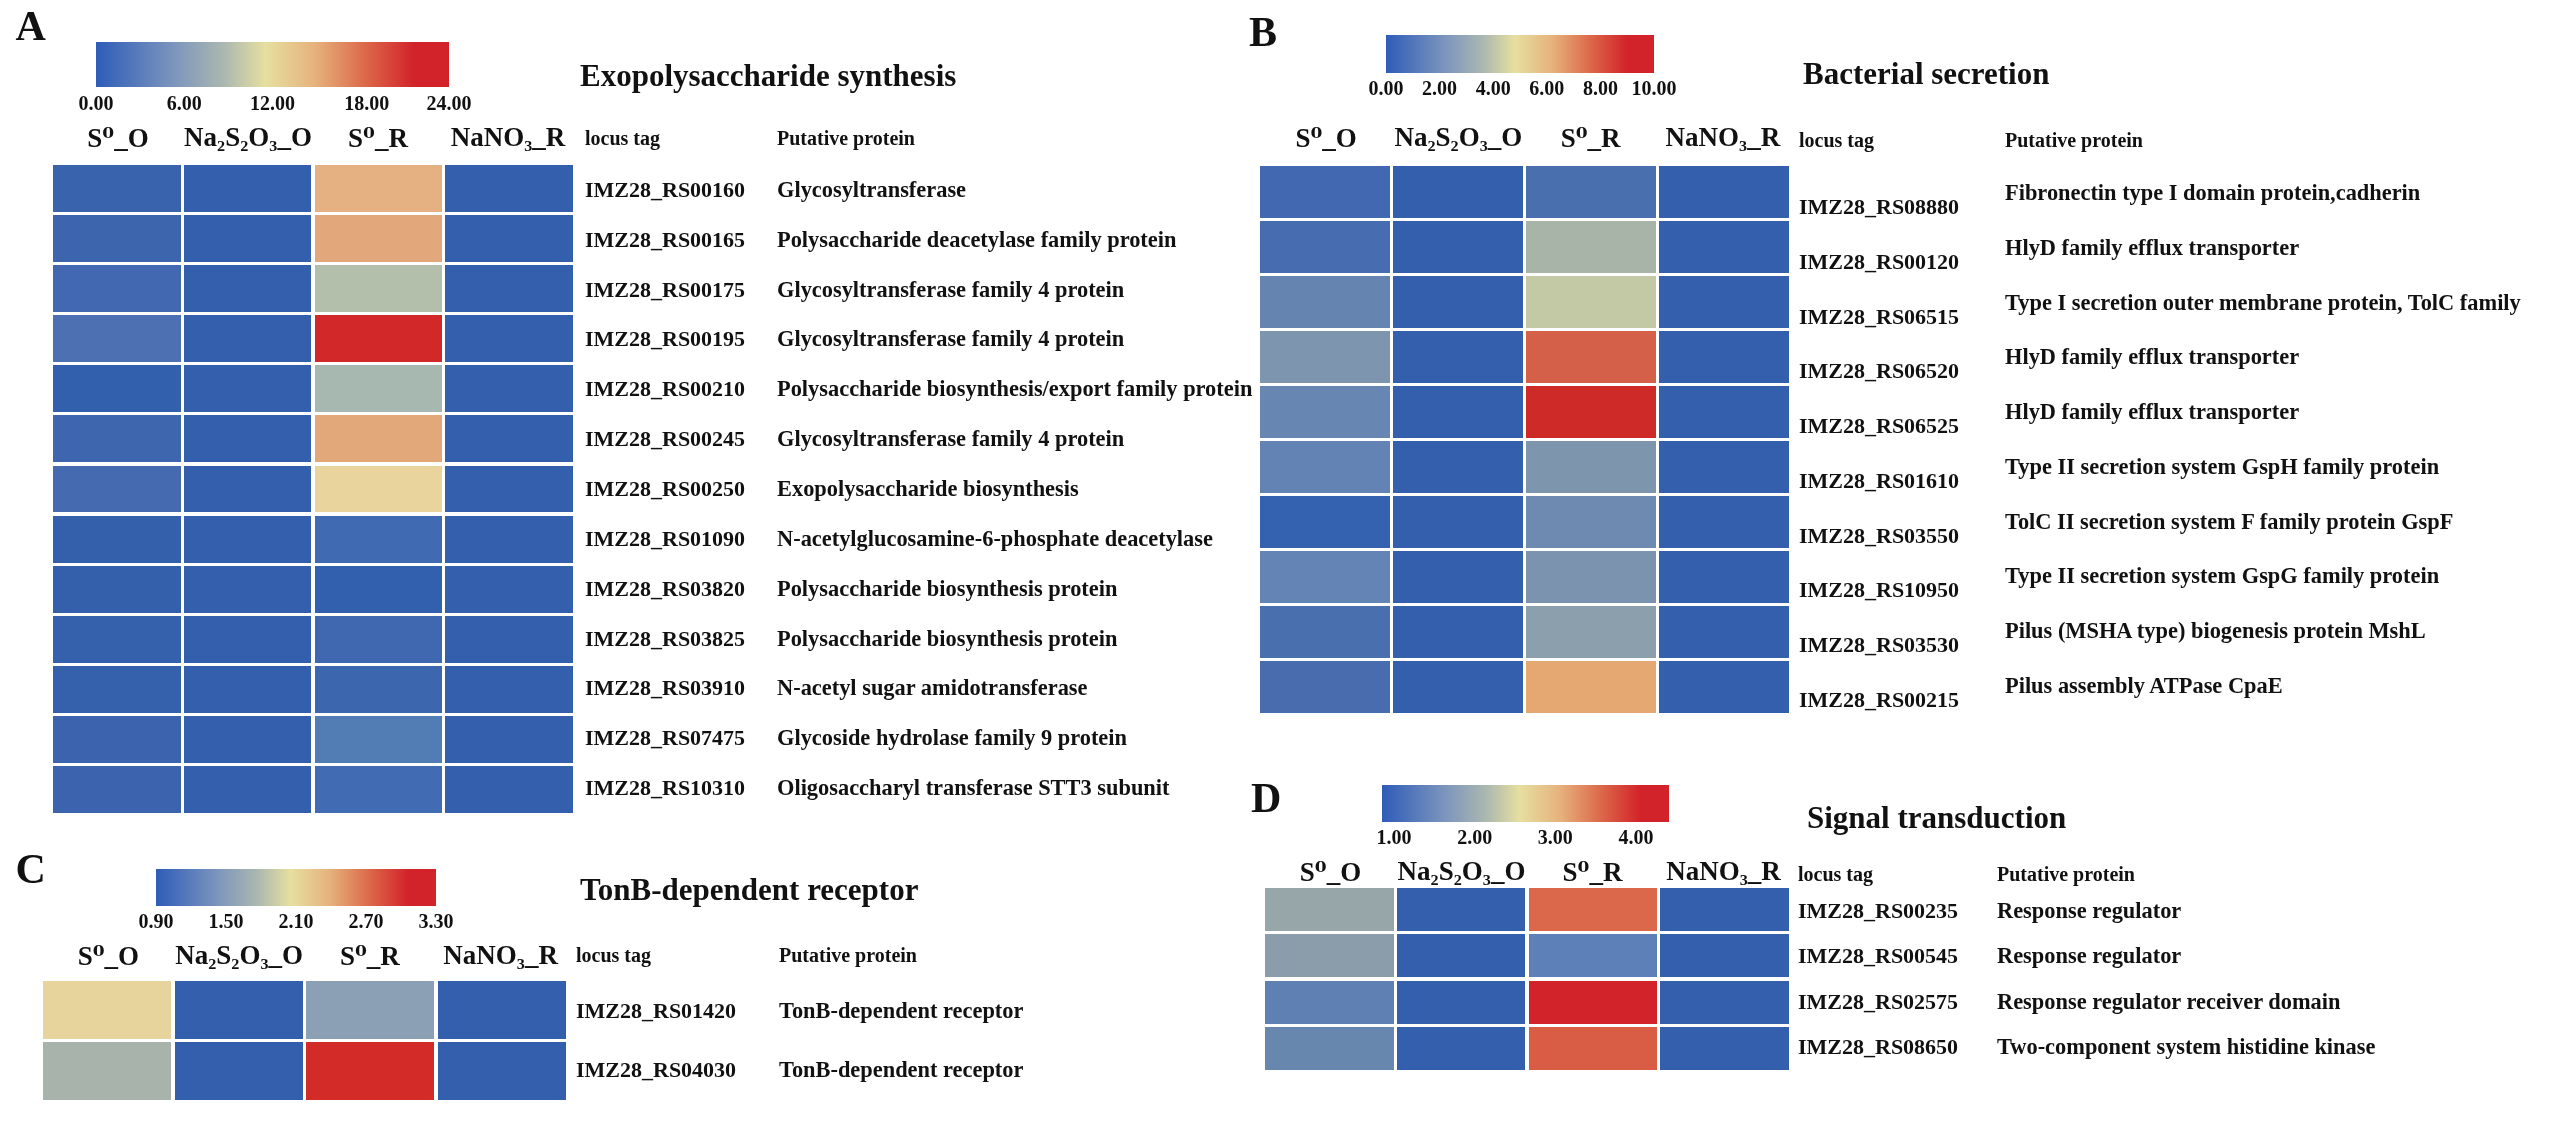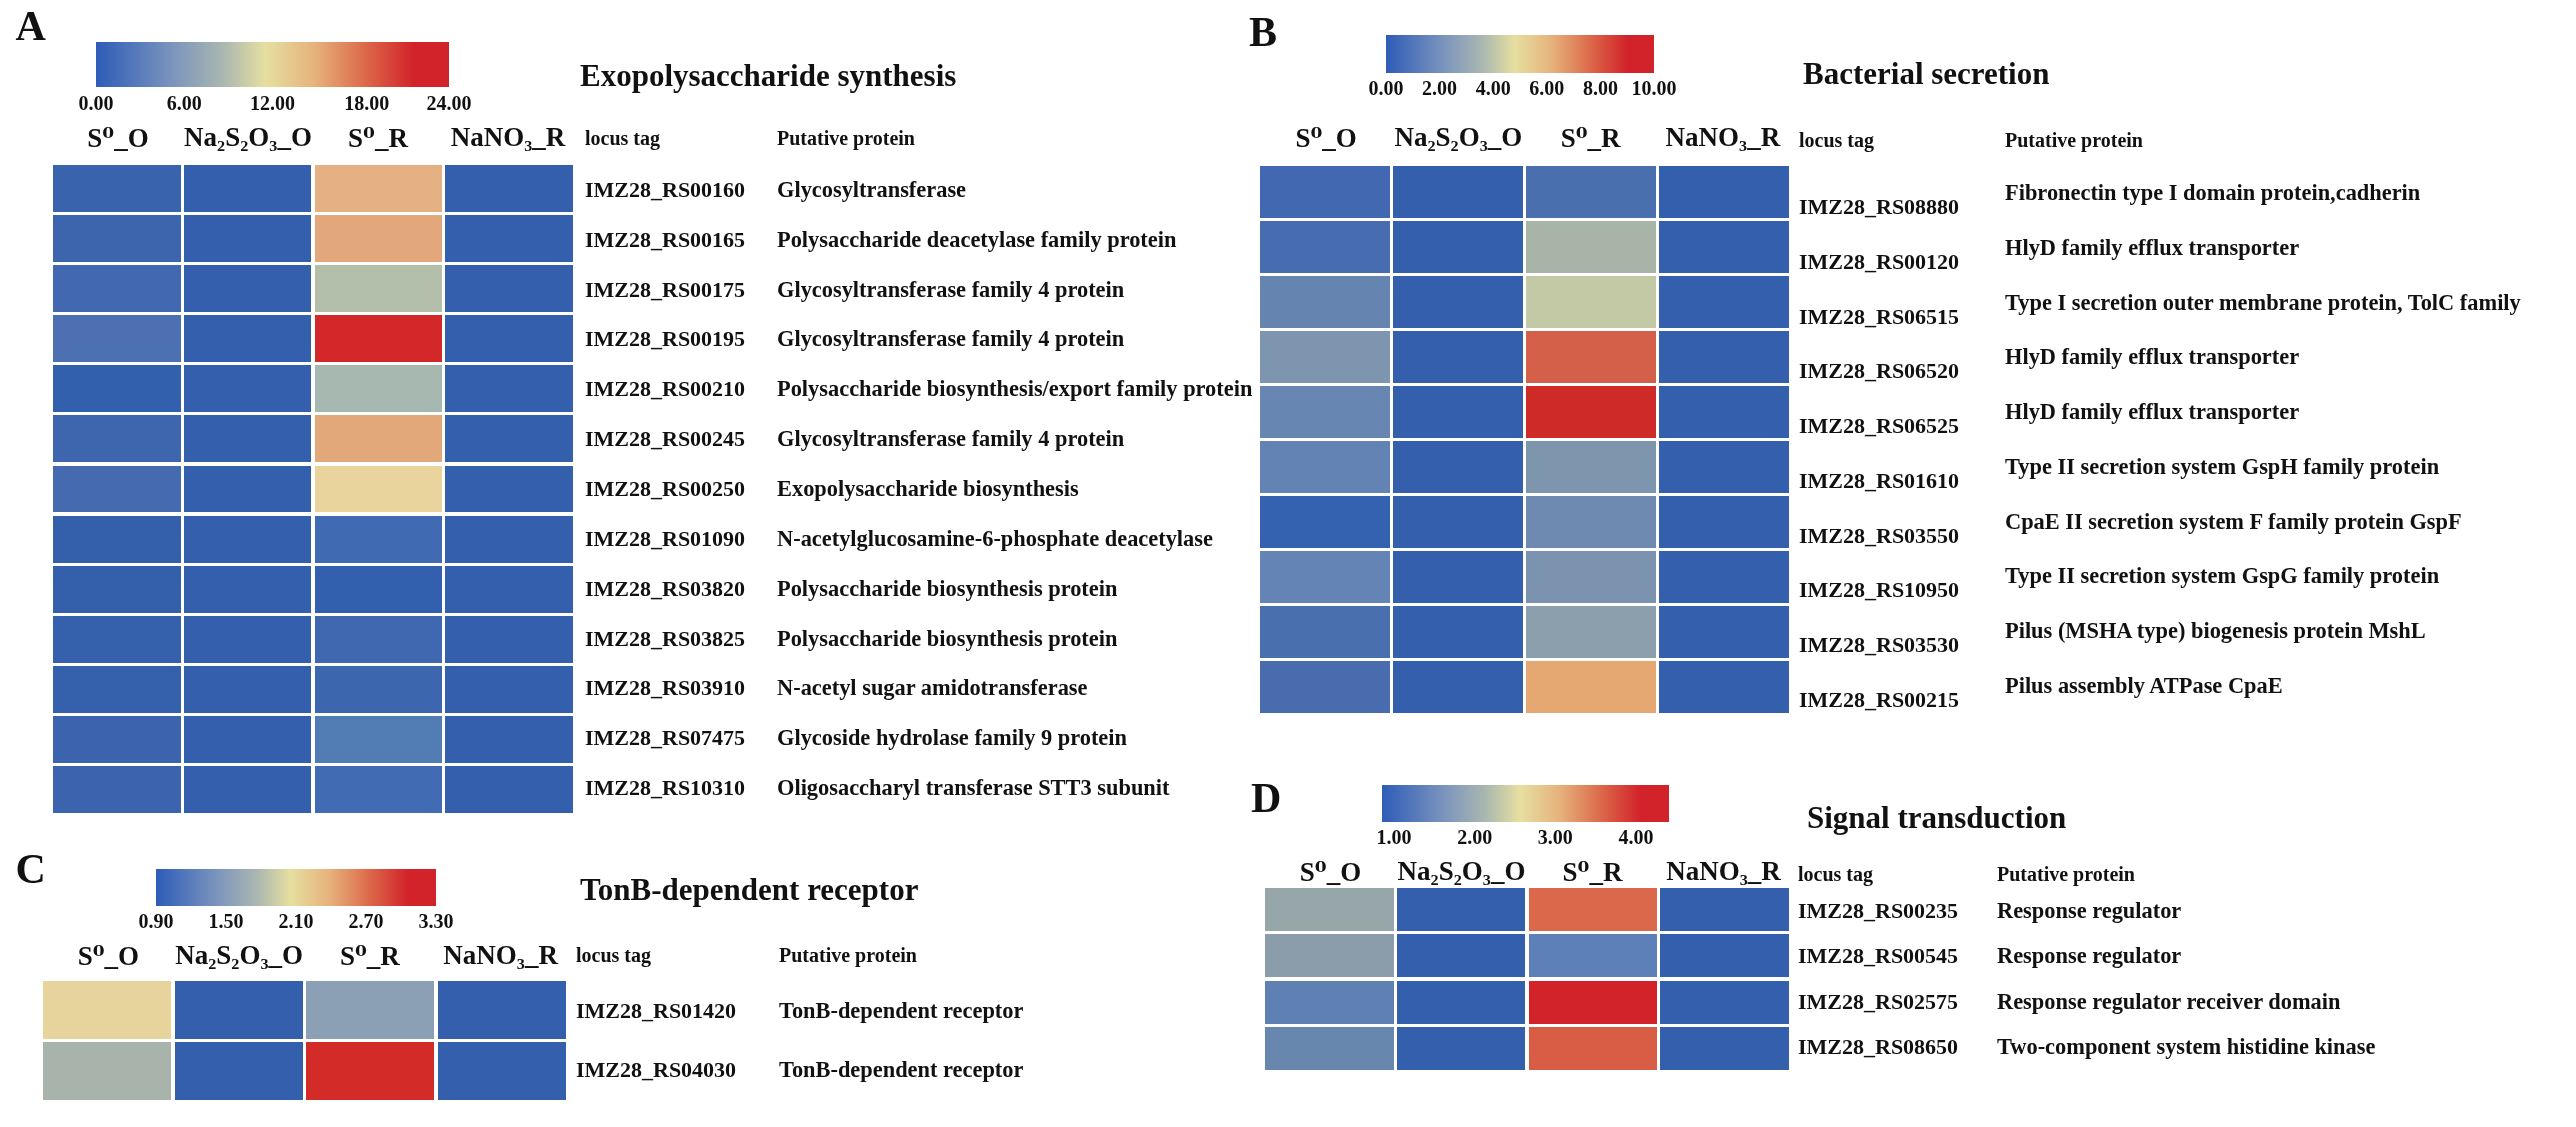--- a/index.html
+++ b/index.html
@@ -261,21 +261,21 @@
         <div class="locus-label">IMZ28_RS03530</div>
         <div class="locus-label">IMZ28_RS00215</div>
       </div>
     <div class="protein-col">
         <div class="protein-label">Fibronectin type I domain protein,cadherin</div>
         <div class="protein-label">HlyD family efflux transporter</div>
         <div class="protein-label">Type I secretion outer membrane protein, TolC family</div>
         <div class="protein-label">HlyD family efflux transporter</div>
         <div class="protein-label">HlyD family efflux transporter</div>
         <div class="protein-label">Type II secretion system GspH family protein</div>
-        <div class="protein-label">CpaE II secretion system F family protein GspF</div>
+        <div class="protein-label">TolC II secretion system F family protein GspF</div>
         <div class="protein-label">Type II secretion system GspG family protein</div>
         <div class="protein-label">Pilus (MSHA type) biogenesis protein MshL</div>
         <div class="protein-label">Pilus assembly ATPase CpaE</div>
       </div>
   </div>
     <div class="panel panel-c">
     <div class="panel-label">C</div>
     <div class="colorbar"></div>
     <div class="cb-ticks">
         <span class="cb-tick" style="left: 0%;">0.90</span>

